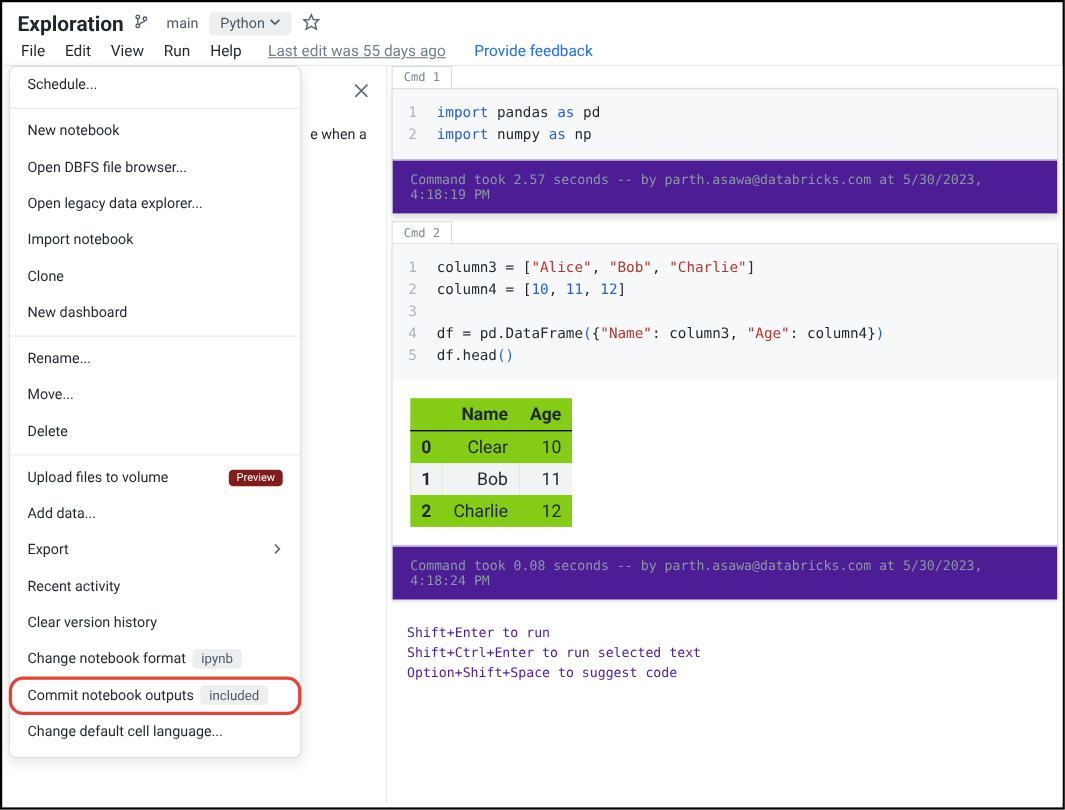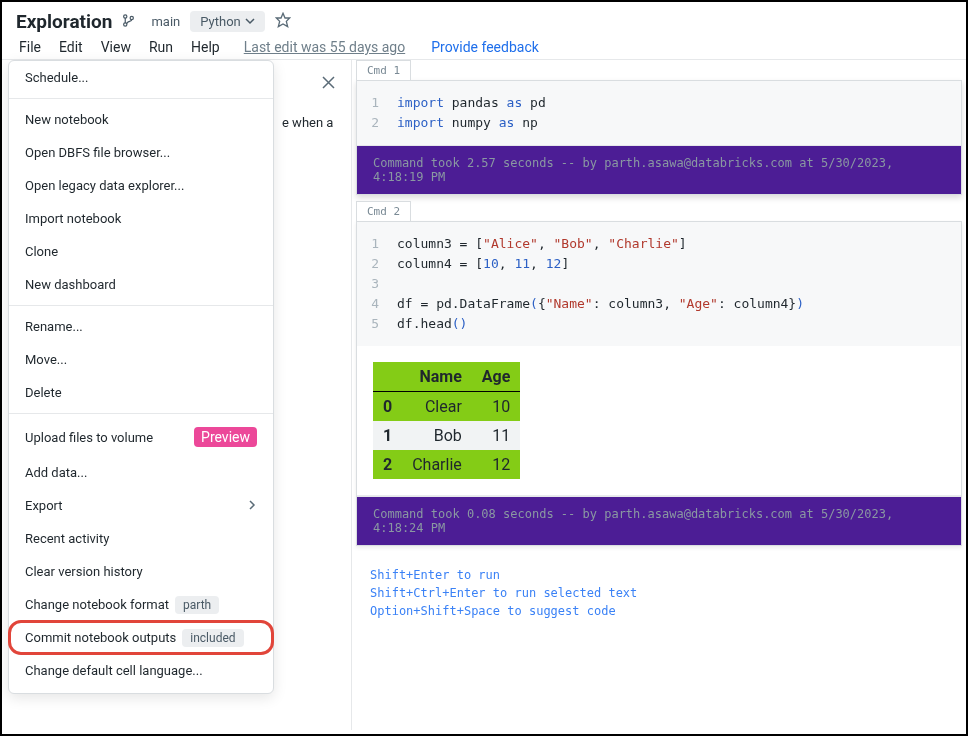--- a/index.html
+++ b/index.html
@@ -103,23 +103,23 @@
       outline: 3px solid #e1453a;
       outline-offset: -2px;
       border-radius: 12px;
     }
     .dropdown-menu .divider {
       height: 1px;
       background: #e6e8ea;
       margin: 4px 0;
     }
     .badge-preview {
-      background: #ec4899;
+      background: #7f1d1d;
       color: #fff;
-      font-size: 14px;
+      font-size: 10px;
       border-radius: 4px;
       padding: 2px 7px;
     }
     .badge-gray {
       background: #eceef0;
       color: #4a5a66;
       font-size: 12px;
       border-radius: 4px;
       padding: 2px 8px;
       margin-left: 6px;
@@ -217,21 +217,21 @@
     }
     .output-table tr.alt {
       background: #f1f3f4;
     }
     .output-table td.idx {
       font-weight: 700;
     }
     .below-cells {
       font-family: ui-monospace, Menlo, monospace;
       font-size: 12px;
-      color: #3b82f6;
+      color: #4c1d95;
       padding: 14px 18px;
       line-height: 18px;
     }
     .cell2-wrap {
       background: #f7f8f9;
     }
     .out-white {
       background: #fff;
       padding: 4px 0;
       border-bottom: 1px solid #e9ebed;
@@ -336,21 +336,21 @@
             </svg>
         </span>
       </div>
       <div class="menu-item">
           <span>Recent activity</span>
         </div>
       <div class="menu-item">
           <span>Clear version history</span>
         </div>
       <div class="menu-item">
-        <span><span>Change notebook format</span><span class="badge-gray">parth</span></span>
+        <span><span>Change notebook format</span><span class="badge-gray">ipynb</span></span>
       </div>
       <div class="menu-item highlighted">
         <span><span>Commit notebook outputs</span><span class="badge-gray">included</span></span>
       </div>
       <div class="menu-item">
           <span>Change default cell language...</span>
         </div>
     </div>
   </div>
 

